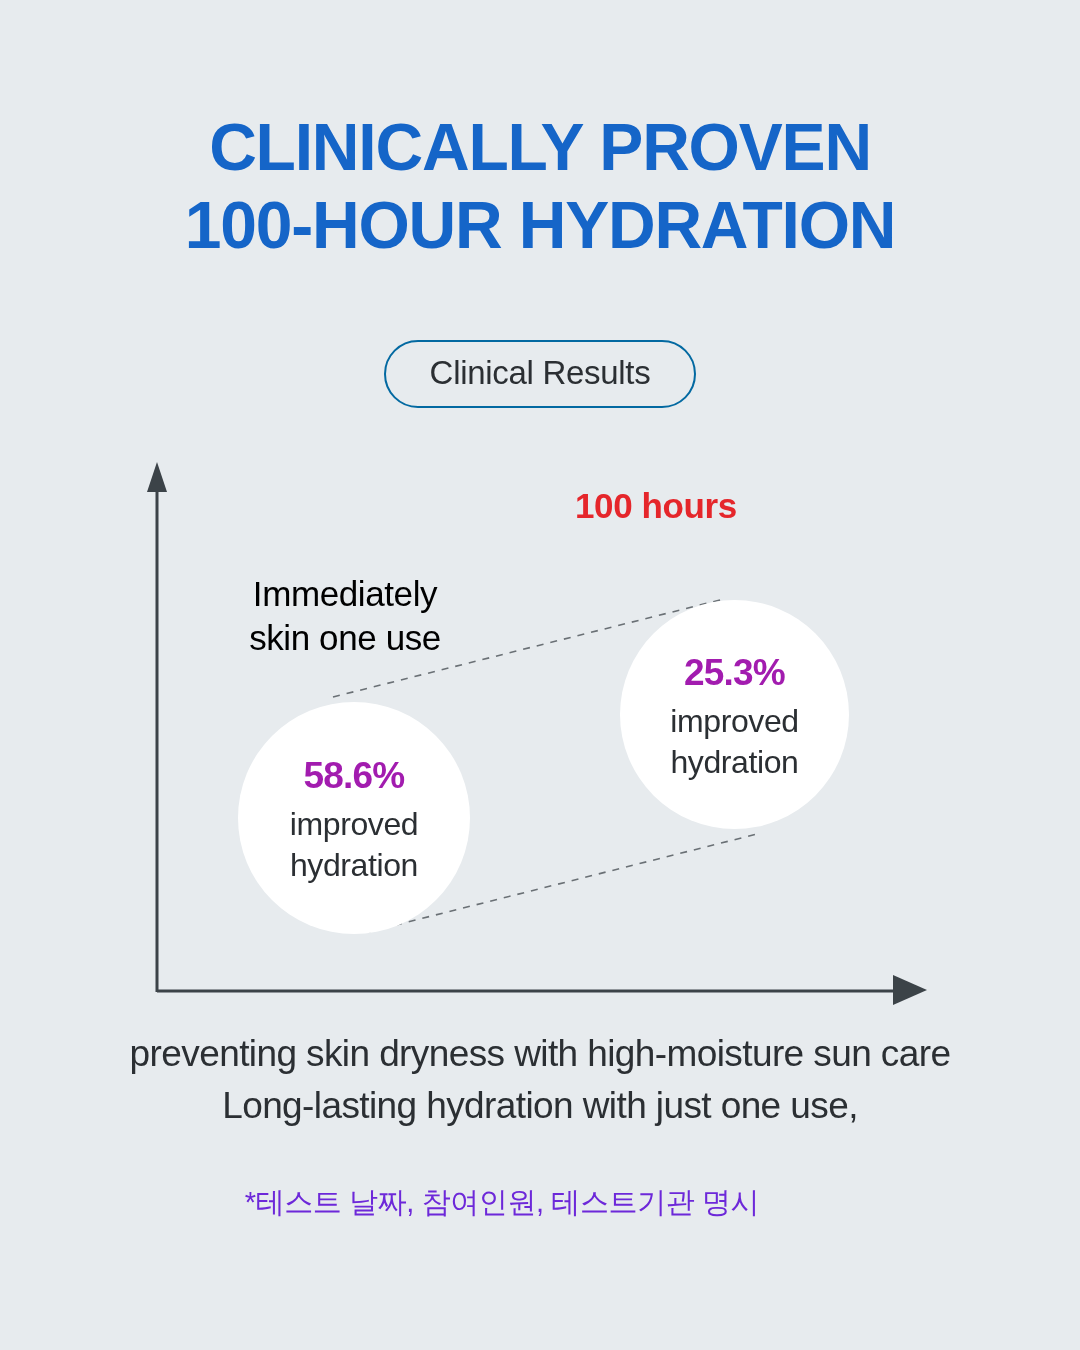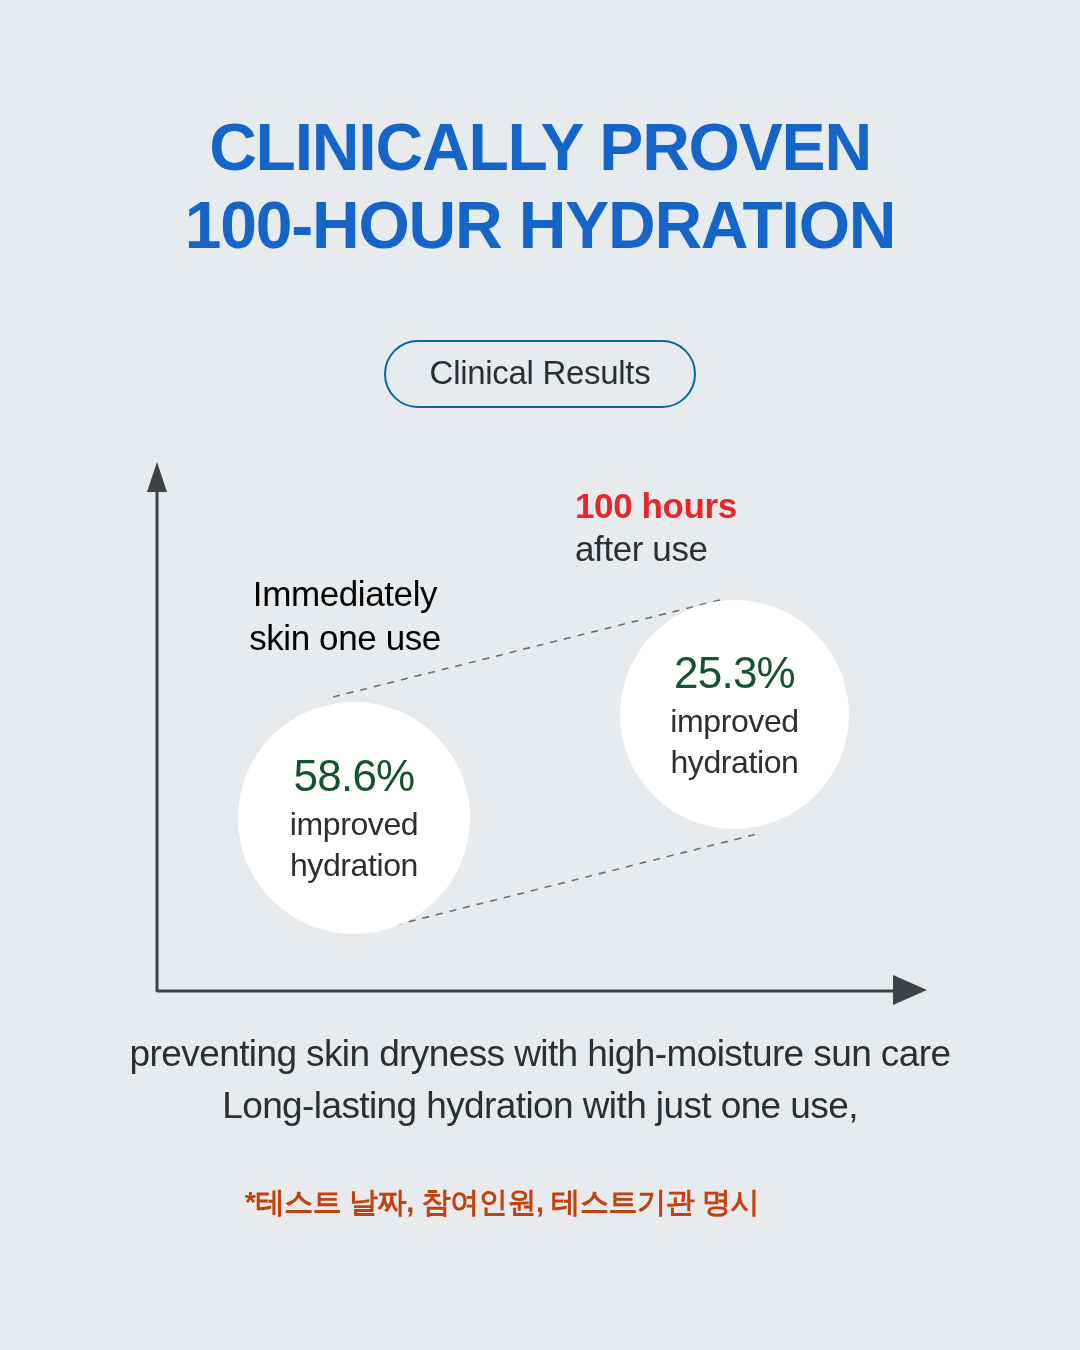--- a/index.html
+++ b/index.html
@@ -108,23 +108,23 @@
     position: absolute;
     border-radius: 50%;
     background: #ffffff;
     display: flex;
     flex-direction: column;
     align-items: center;
     justify-content: center;
     text-align: center;
   }
   .bubble .pct {
-    color: #14532d;
-    font-weight: normal;
-    font-size: 44px;
+    color: #a21caf;
+    font-weight: bold;
+    font-size: 37px;
     line-height: 52px;
     letter-spacing: -0.8px;
     margin-bottom: 2px;
   }
   .bubble .sub {
     color: #2b2f33;
     font-size: 32px;
     line-height: 41px;
     letter-spacing: -0.4px;
   }
@@ -158,23 +158,22 @@
   .caption span { display: block; }
 
   .footnote {
     position: absolute;
     top: 1183px;
     left: 0;
     width: 1004px;
     text-align: center;
     font-size: 29px;
     line-height: 38px;
-    color: #c2410c;
+    color: #6d28d9;
     letter-spacing: -0.4px;
-    font-weight: bold;
   }
 </style>
 </head>
 <body>
 
 <div class="page">
 
   <div class="headline">
     <span class="l1">CLINICALLY PROVEN</span>
     <span class="l2">100-HOUR HYDRATION</span>
@@ -194,21 +193,20 @@
       <line x1="157" y1="551" x2="903" y2="551" stroke="#3c4348" stroke-width="3"></line>
       <polygon points="927,550 893,535 893,565" fill="#3c4348"></polygon>
 
       <line x1="333" y1="257" x2="724" y2="159" stroke="#6a7075" stroke-width="1.6" stroke-dasharray="7 7"></line>
 
       <line x1="368" y1="492" x2="757" y2="394" stroke="#6a7075" stroke-width="1.6" stroke-dasharray="7 7"></line>
     </svg>
 
     <div class="lbl lbl-right">
       <span class="hrs">100 hours</span>
-      <span class="aft">after use</span>
     </div>
 
     <div class="lbl lbl-left">
       <span>Immediately</span>
       <span>skin one use</span>
     </div>
 
     <div class="bubble bubble-left">
       <div class="pct">58.6%</div>
       <div class="sub">

